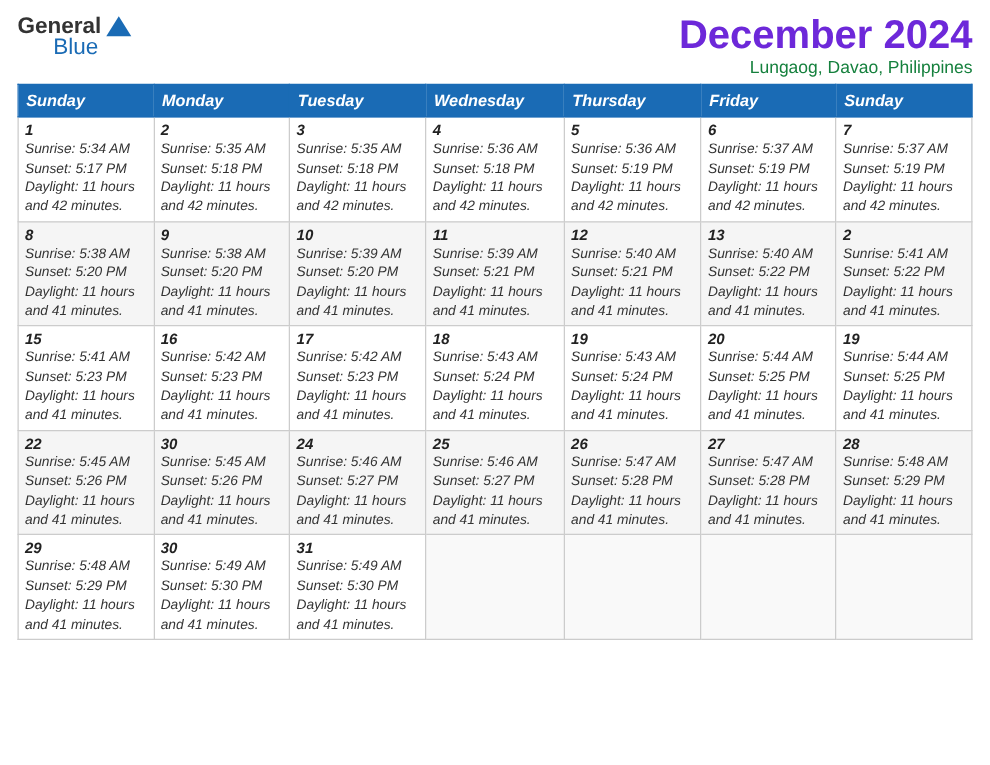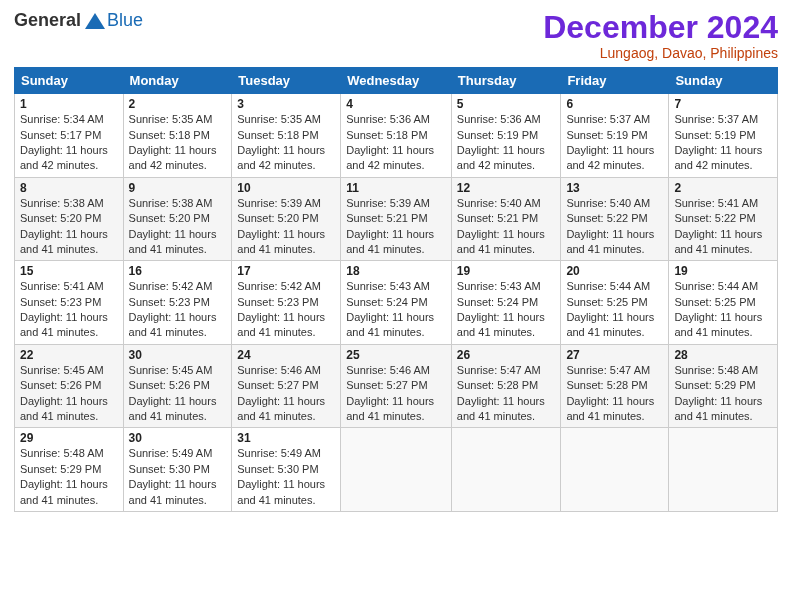--- a/index.html
+++ b/index.html
@@ -16,22 +16,22 @@
       padding: 10px 14px 10px 14px;
     }
     .header {
       display: flex;
       justify-content: space-between;
       align-items: flex-start;
       margin-bottom: 6px;
     }
     .logo {
       display: flex;
-      flex-direction: row;
-      align-items: flex-end;
+      flex-direction: column;
+      align-items: center;
     }
     .logo-text {
       display: flex;
       align-items: center;
     }
     .logo-general {
       font-size: 18px;
       font-weight: bold;
       color: #333;
     }
@@ -49,25 +49,26 @@
       text-align: right;
     }
     .month-title {
       font-size: 32px;
       font-weight: bold;
       color: #6d28d9;
       line-height: 1.1;
     }
     .location {
       font-size: 14px;
-      color: #c2410c;
+      color: #15803d;
     }
     .calendar {
       width: 100%;
       border-collapse: collapse;
+      font-style: italic;
     }
     .calendar th {
       background-color: #1a6bb5;
       color: #fff;
       text-align: left;
       font-size: 13px;
       font-weight: bold;
       padding: 5px 6px;
       border: 1px solid #1a6bb5;
     }

